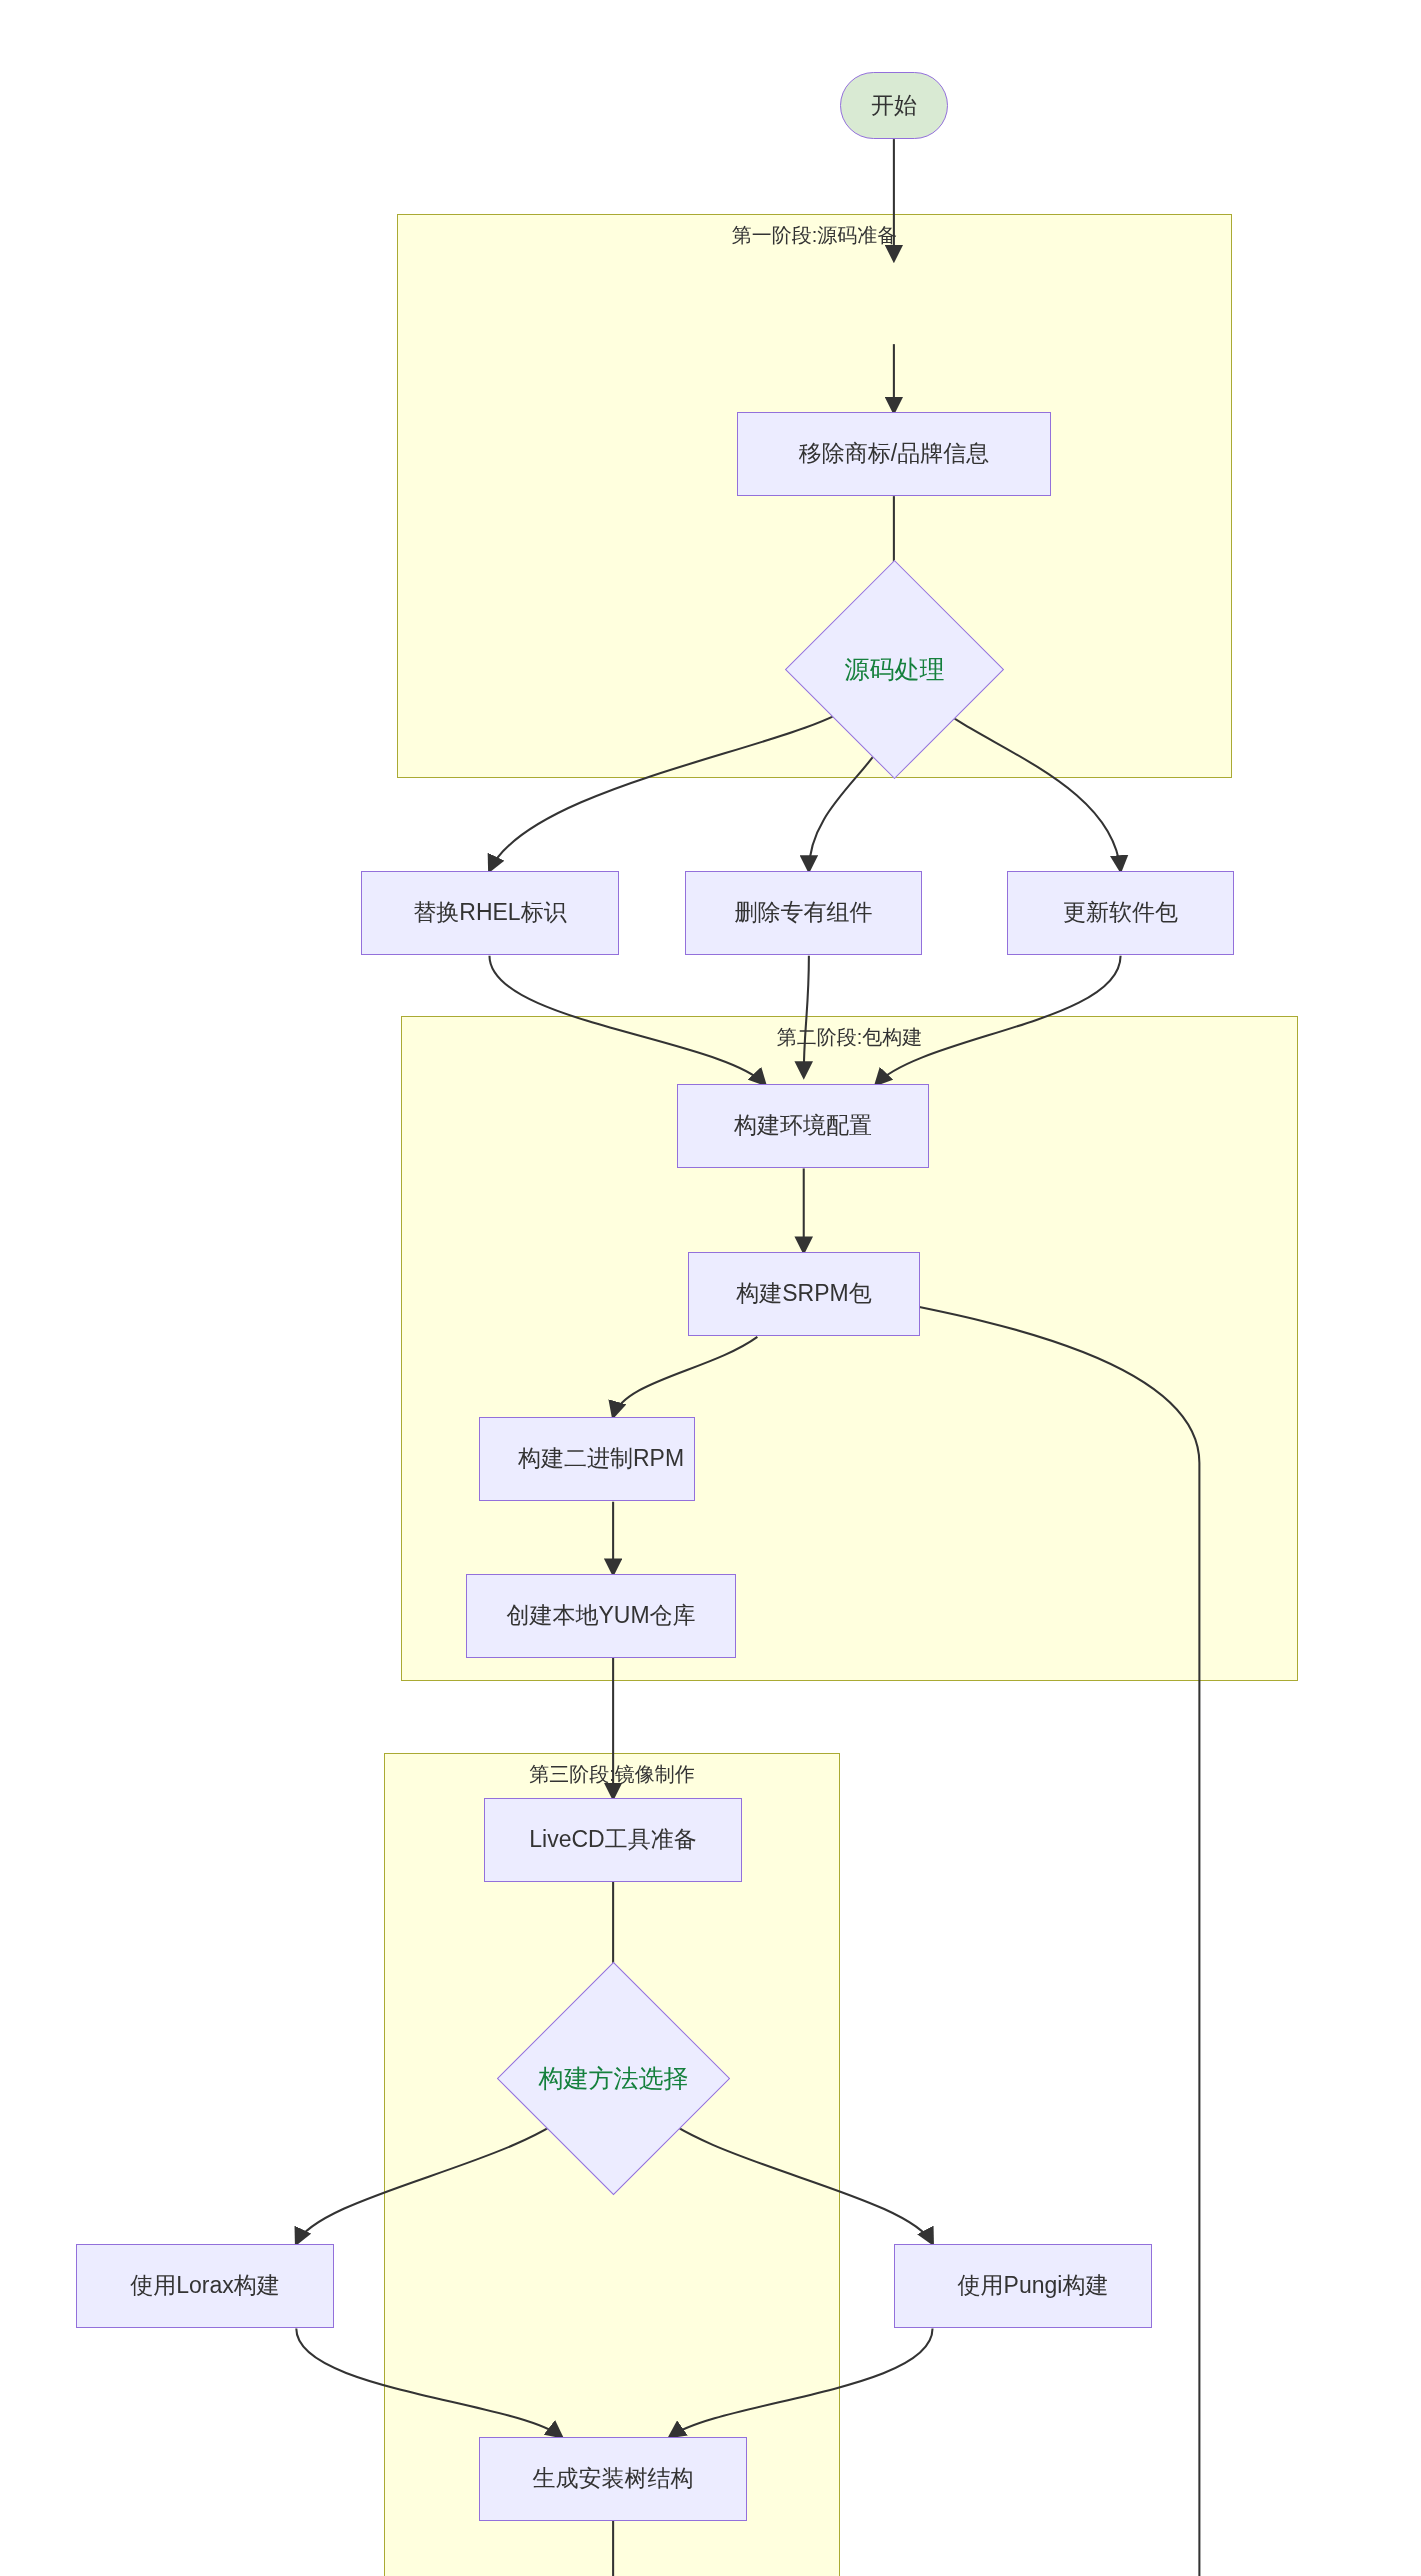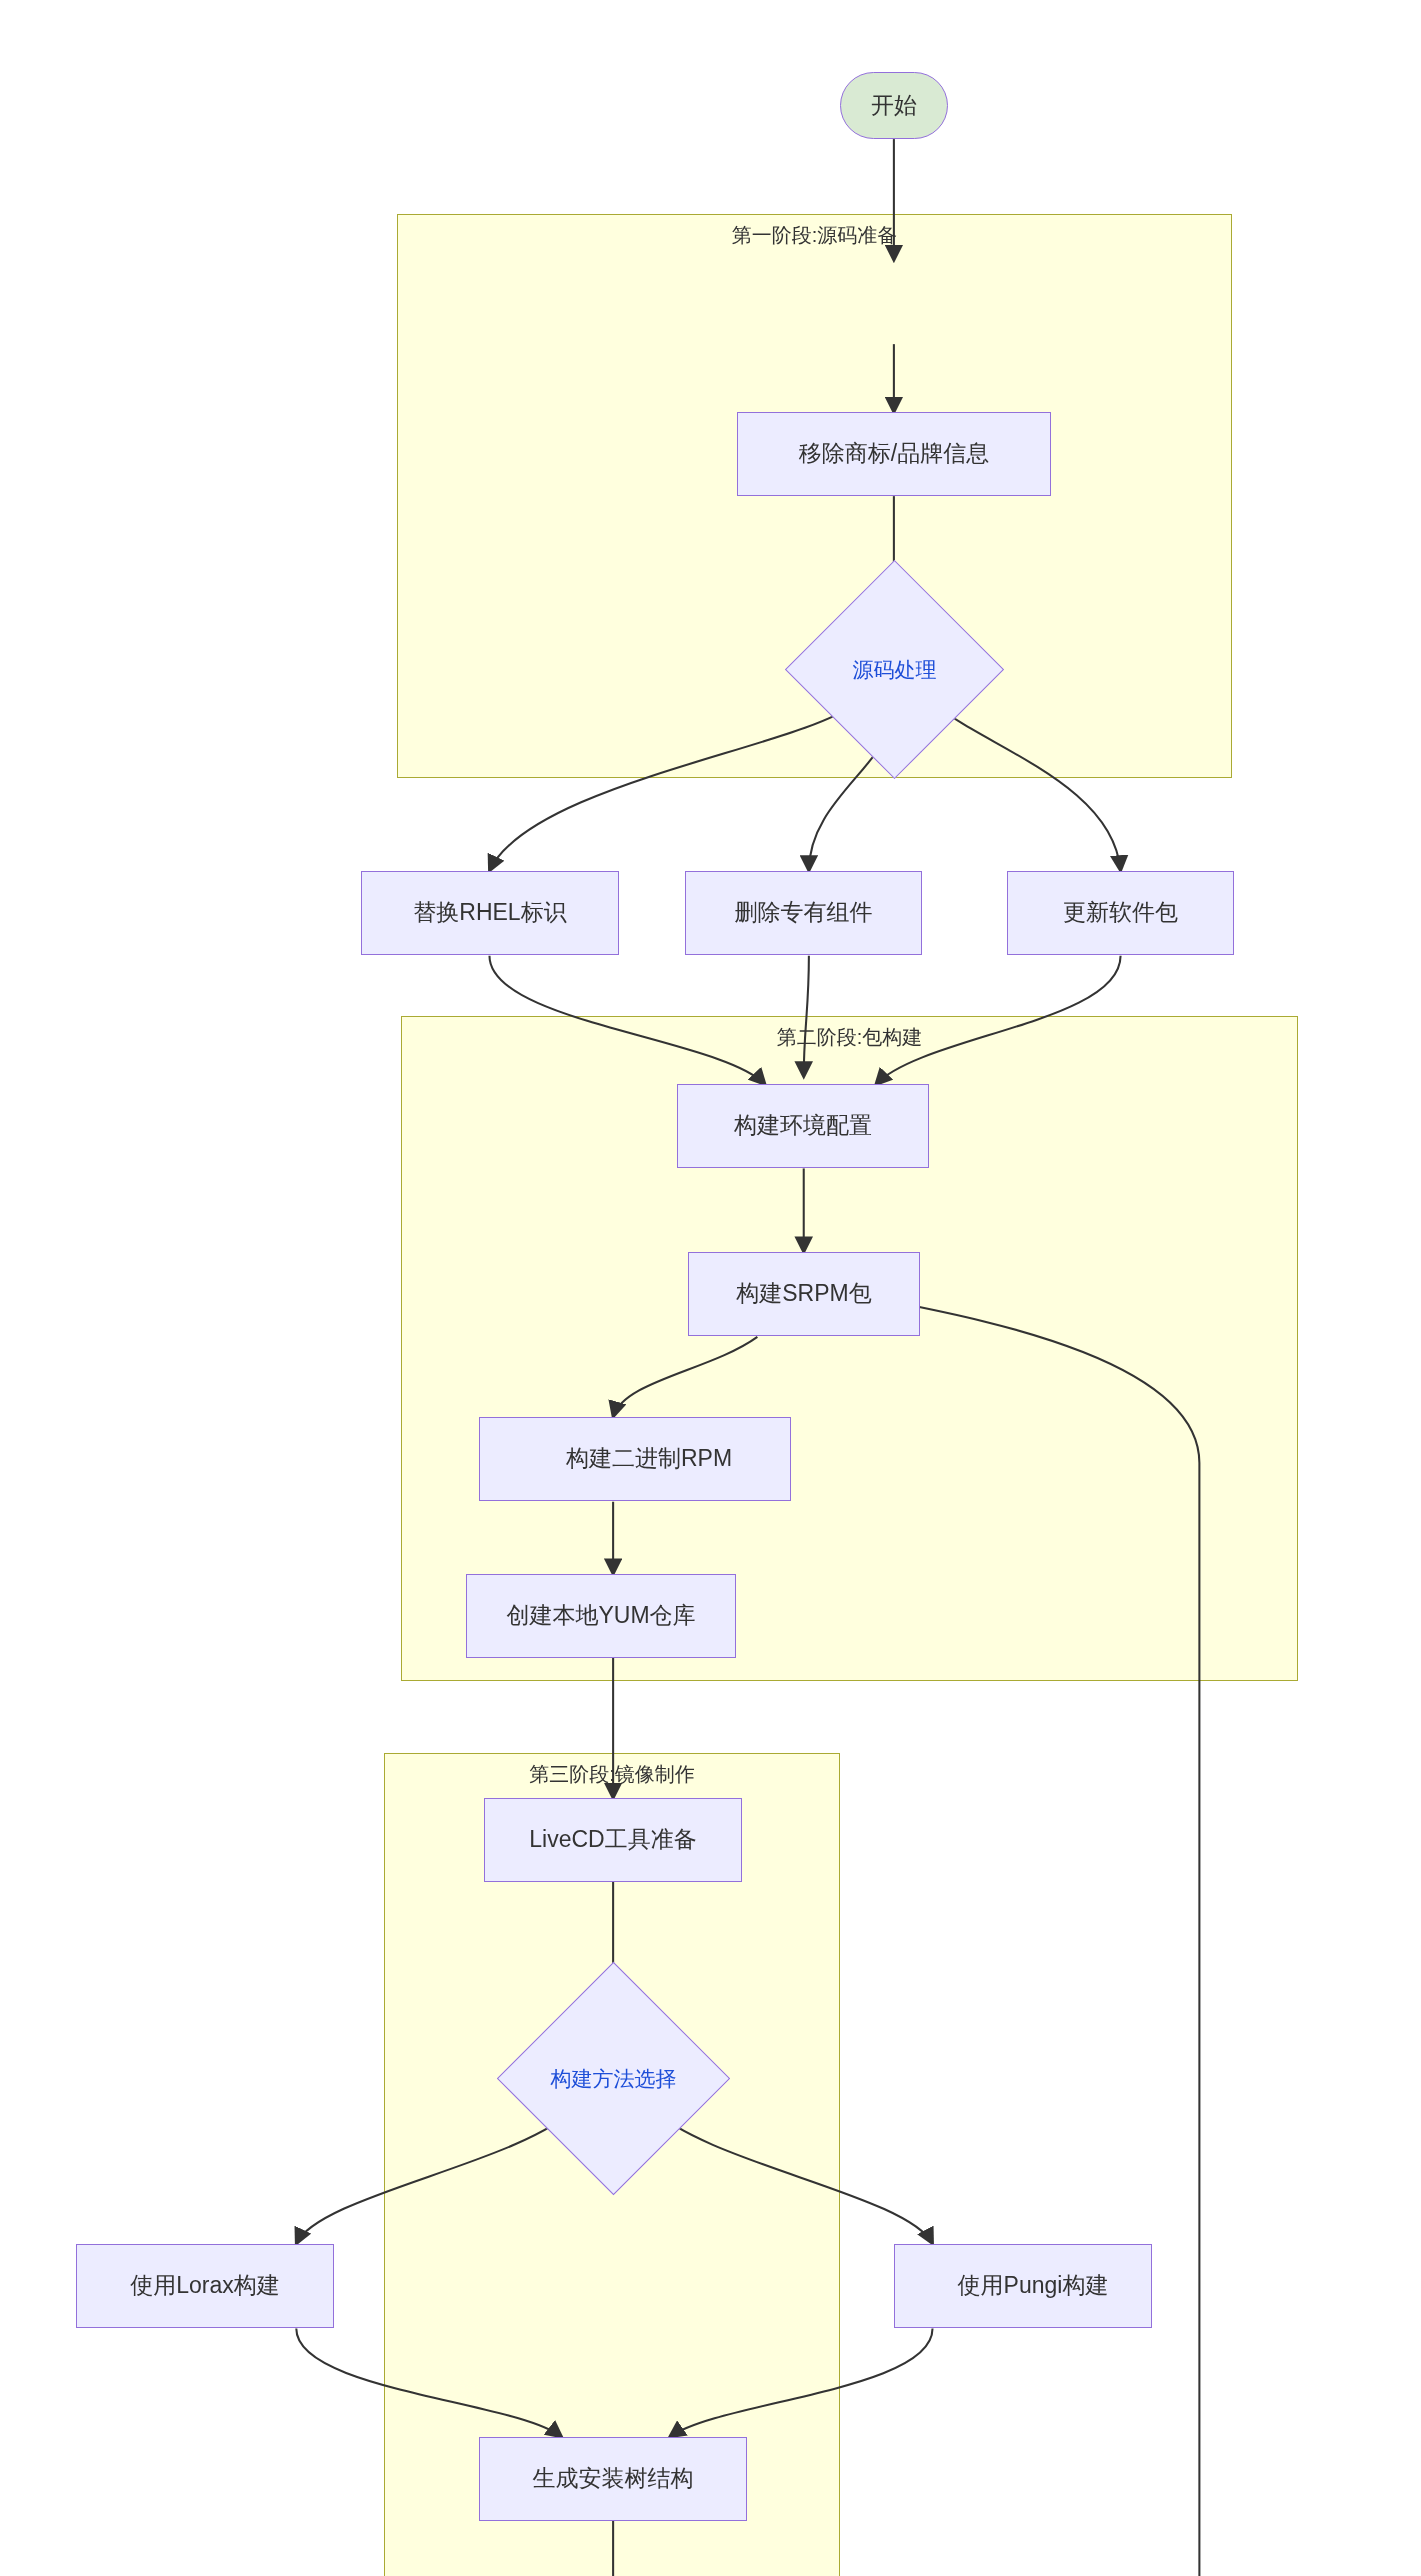--- a/index.html
+++ b/index.html
@@ -54,21 +54,21 @@
   .decision .dshape{
     position:absolute;left:0;top:0;width:100%;height:100%;
     background:#ececff;
     border:1.5px solid #9370db;
     box-sizing:border-box;
     transform:rotate(45deg);
   }
   .decision .dlabel{
     position:absolute;left:0;top:0;width:100%;height:100%;
     display:flex;align-items:center;justify-content:center;
-    font-size:21px;color:#1d4ed8;white-space:nowrap;
+    font-size:25px;color:#15803d;white-space:nowrap;
     z-index:2;
   }
 </style>
 </head>
 <body>
 
 <div id="stage">
 
   <div class="subgraph" style="left:397px;top:214px;width:835px;height:564px;">
     <div class="subgraph-title">第一阶段:源码准备</div>
@@ -178,21 +178,21 @@
   </div>
 
   <div class="node process" style="left:677px;top:1084px;width:252px;height:84px;">
     <span>构建环境配置</span>
   </div>
 
   <div class="node process" style="left:688px;top:1252px;width:232px;height:84px;">
     <span>构建SRPM包</span>
   </div>
 
-  <div class="node process" style="left:479px;top:1417px;width:312px;height:84px;padding-left:28px;">
+  <div class="node process" style="left:479px;top:1417px;width:216px;height:84px;padding-left:28px;">
     <span>构建二进制RPM</span>
   </div>
 
   <div class="node process" style="left:466px;top:1574px;width:270px;height:84px;">
     <span>创建本地YUM仓库</span>
   </div>
 
   <div class="node process" style="left:484px;top:1798px;width:258px;height:84px;">
     <span>LiveCD工具准备</span>
   </div>

